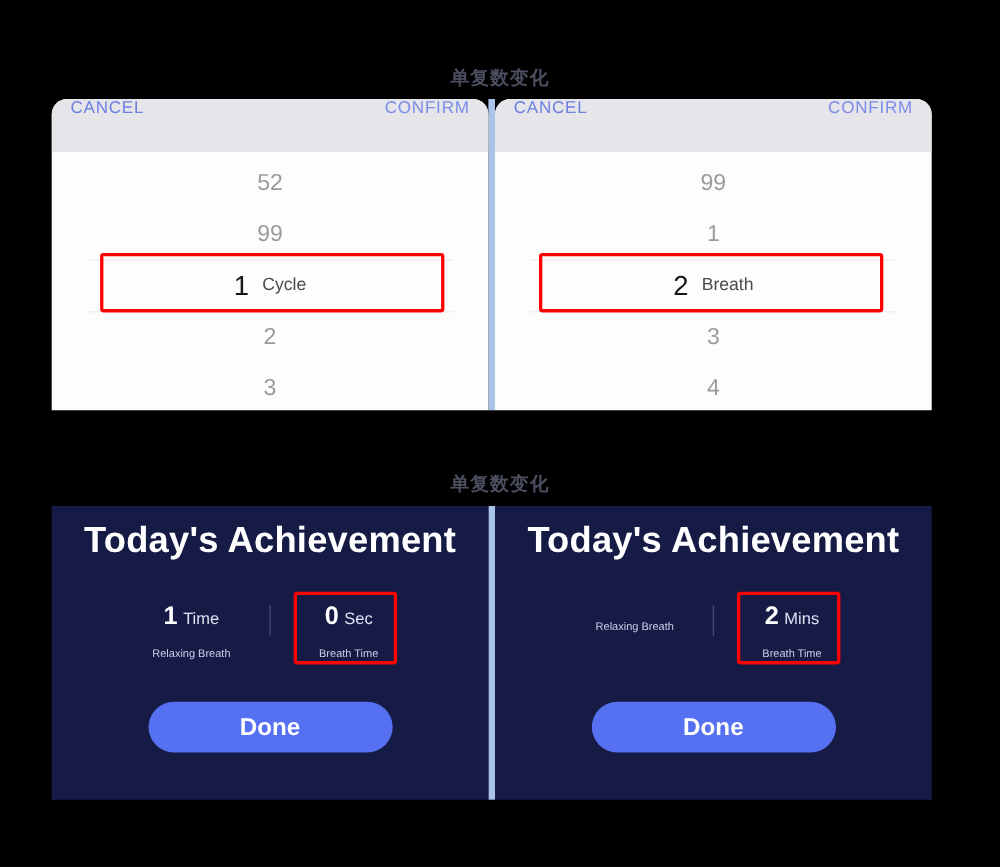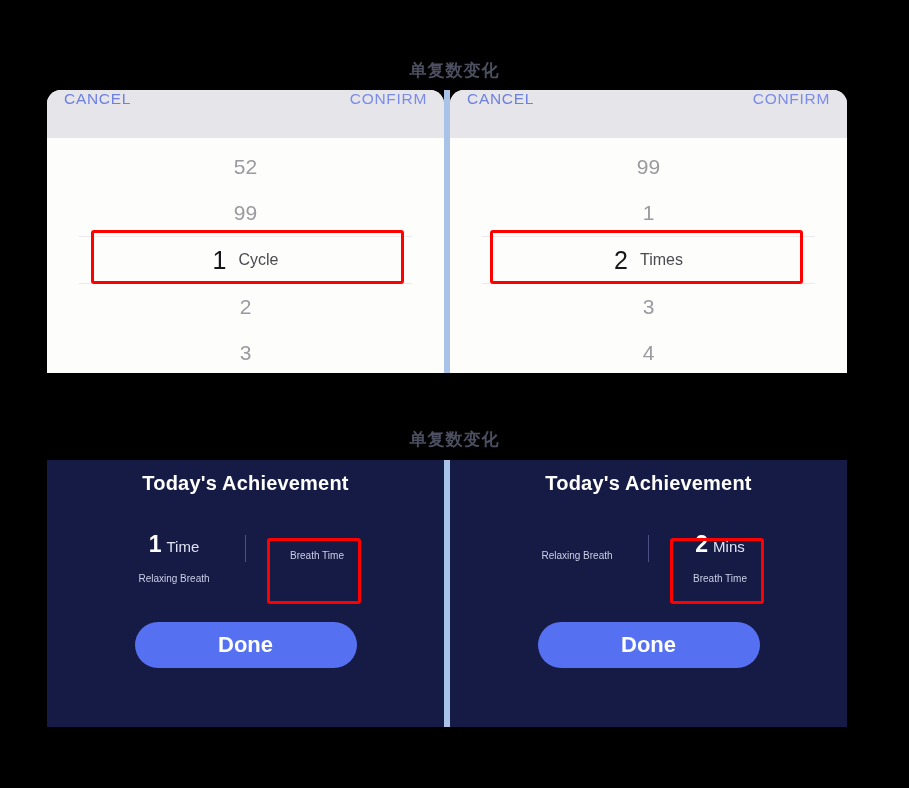--- a/index.html
+++ b/index.html
@@ -144,21 +144,21 @@
   }
   .ach-divider {
     width: 6px;
     height: 100%;
     flex: 0 0 6px;
     background: #a9c3e8;
   }
   .ach-title {
     text-align: center;
     color: #ffffff;
-    font-size: 20px;
+    font-size: 33px;
     font-weight: 700;
     padding-top: 12px;
     letter-spacing: 0.2px;
   }
   .stats {
     display: flex;
     align-items: stretch;
     justify-content: center;
     margin-top: 38px;
     gap: 0;
@@ -246,21 +246,21 @@
     <div class="picker-header">
       <span class="btn cancel">CANCEL</span>
       <span class="btn confirm">CONFIRM</span>
     </div>
     <div class="picker-list">
       <div class="picker-item">99</div>
       <div class="picker-item">1</div>
       <div class="picker-item selected">
         <span class="row-sep top"></span>
         <span class="val">2</span>
-        <span class="unit">Times</span>
+        <span class="unit">Breath</span>
         <span class="row-sep bottom"></span>
       </div>
       <div class="picker-item">3</div>
       <div class="picker-item">4</div>
     </div>
   </div>
 </div>
 
 <div class="redbox" id="redbox-left-pick"></div>
 <div class="redbox" id="redbox-right-pick"></div>
@@ -273,20 +273,23 @@
     <div class="ach-title">Today's Achievement</div>
     <div class="stats">
       <div class="stat">
         <div>
           <span class="big">1</span><span class="unit">Time</span>
         </div>
         <div class="caption">Relaxing Breath</div>
       </div>
       <div class="stat-sep"></div>
       <div class="stat">
+        <div>
+          <span class="big">0</span><span class="unit">Sec</span>
+        </div>
         <div class="caption">Breath Time</div>
       </div>
     </div>
     <div class="done-wrap">
       <button class="done-btn">Done</button>
     </div>
   </div>
 
   <div class="ach-divider"></div>
 

